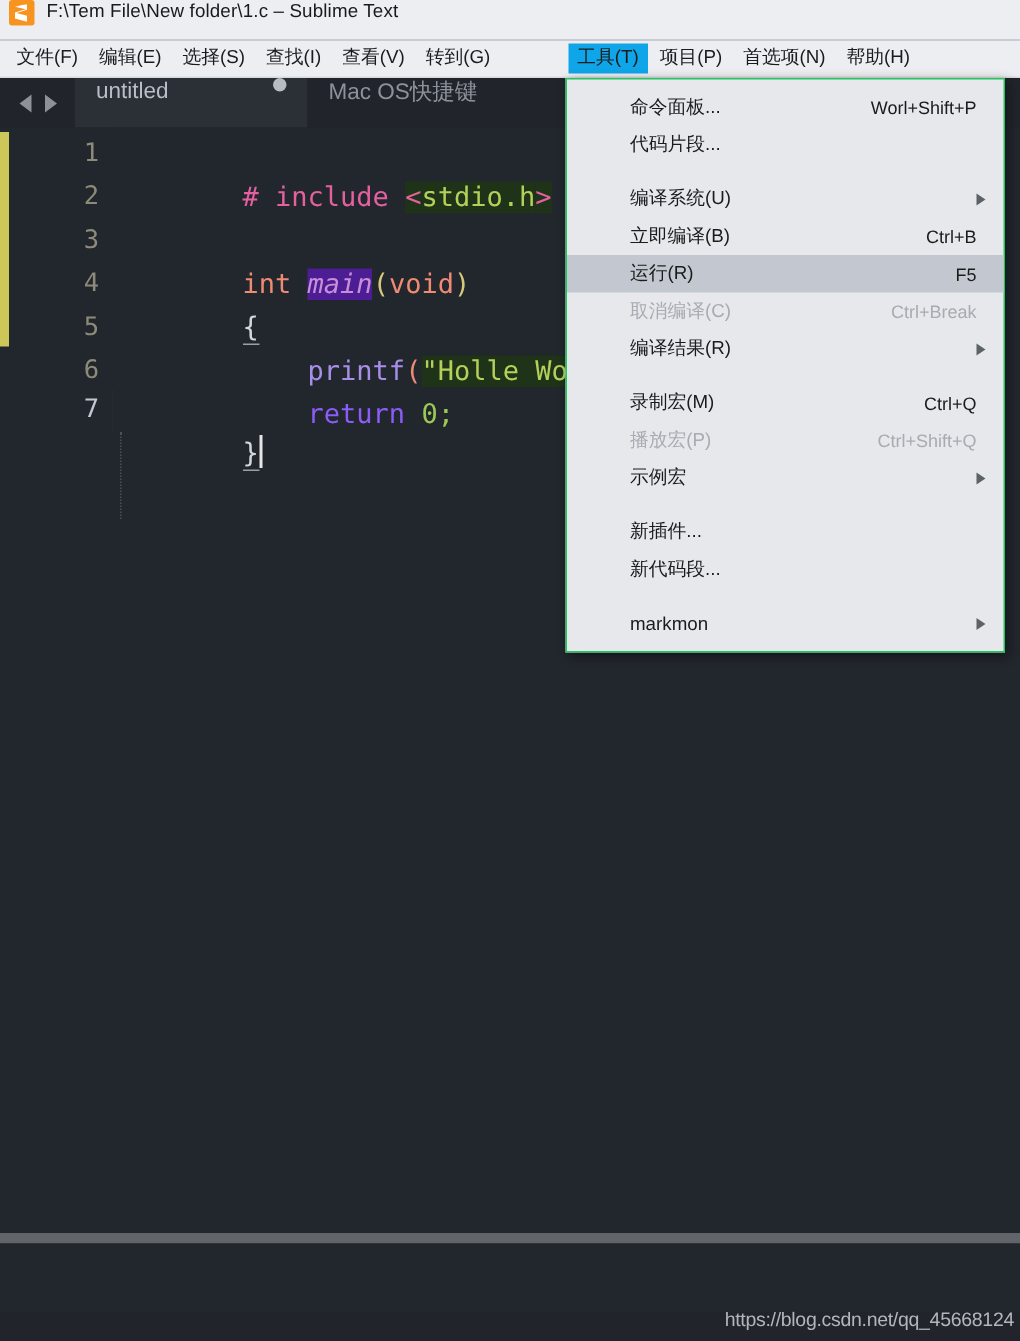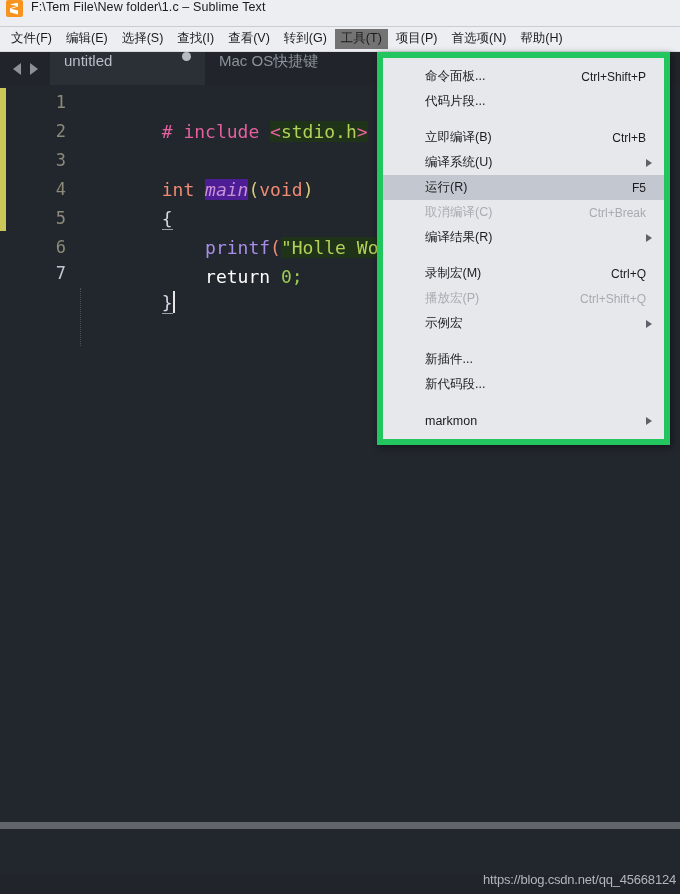--- a/index.html
+++ b/index.html
@@ -61,21 +61,22 @@
     font-size: 12.5px;
     color: #1b1b1b;
     padding: 3px 6px 4px 6px;
     margin-right: 2px;
     white-space: nowrap;
     line-height: 1;
     cursor: default;
     text-align: right;
   }
   .menu-item.active {
-    background: #737373;
+    background: #0ea5e9;
+    margin-left: 44px;
   }
 
   
   .tabbar {
     position: absolute; left: 0; top: 52px;
     width: 680px; height: 33px;
     background: #21252b;
     display: flex; align-items: stretch;
   }
   .tab-nav {
@@ -171,21 +172,21 @@
   .tok-hdr-bg  { background: #1f3318; }
   .tok-hdr     { color: #b5d05a; }
   .tok-angle   { color: #e4609f; }
   .tok-type    { color: #ef8a73; }
   .tok-func-hl { color: #c98fd6; background: #4c1d95; font-style: italic; }
   .tok-paren   { color: #d7c87a; }
   .tok-void    { color: #ef8a73; }
   .tok-brace   { color: #d3d7de; border-bottom: 1.5px solid #9aa0a6; }
   .tok-fn      { color: #a88ee8; }
   .tok-str     { color: #b5d05a; background: #1f3318; }
-  .tok-ret     { color: #ffffff; }
+  .tok-ret     { color: #8b5cf6; }
   .tok-num     { color: #9cc954; }
   .tok-semi    { color: #9cc954; }
 
   .indent-guide {
     position: absolute;
     left: 5px; top: 29px;
     width: 0; height: 58px;
     border-left: 1px dotted #4a4f58;
   }
   .caret {
@@ -195,21 +196,21 @@
     vertical-align: -4px;
     margin-left: 0px;
   }
 
   
   .dropdown {
     position: absolute;
     left: 377px; top: 52px;
     width: 293px;
     background: #e6e8ec;
-    border: 6px solid #22c55e;
+    border: 1px solid #22c55e;
     box-shadow: 2px 2px 7px rgba(0,0,0,0.45);
     padding: 6px 0 6px 0;
     z-index: 50;
   }
   .mi {
     position: relative;
     height: 25px;
     display: flex; align-items: center;
     padding-left: 42px; padding-right: 14px;
     font-size: 12.5px;
@@ -354,38 +355,38 @@
       <div class="code-line" style="top:174px;position:absolute;left:0;">
         <span class="tok-brace">}</span><span class="caret"></span>
       </div>
     </div>
   </div>
 
   <div class="dropdown">
 
     <div class="mi">
       <span>命令面板...</span>
-      <span class="accel">Ctrl+Shift+P</span>
+      <span class="accel">Worl+Shift+P</span>
     </div>
 
     <div class="mi">
       <span>代码片段...</span>
     </div>
 
 
     <div class="mi-sep"></div>
+
+    <div class="mi">
+      <span>编译系统(U)</span>
+      <span class="submenu-arrow"></span>
+    </div>
 
     <div class="mi">
       <span>立即编译(B)</span>
       <span class="accel">Ctrl+B</span>
-    </div>
-
-    <div class="mi">
-      <span>编译系统(U)</span>
-      <span class="submenu-arrow"></span>
     </div>
 
     <div class="mi highlight">
       <span>运行(R)</span>
       <span class="accel">F5</span>
     </div>
 
     <div class="mi disabled">
       <span>取消编译(C)</span>
       <span class="accel">Ctrl+Break</span>

